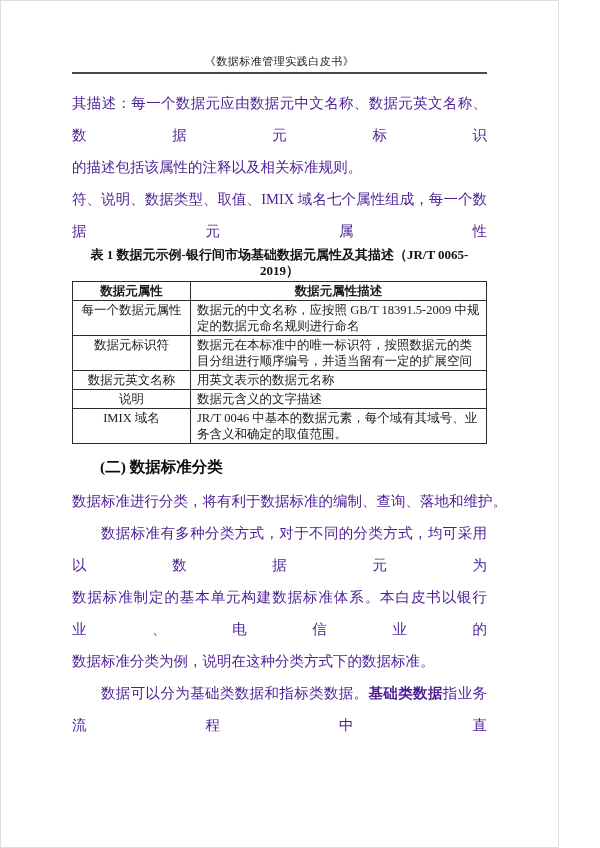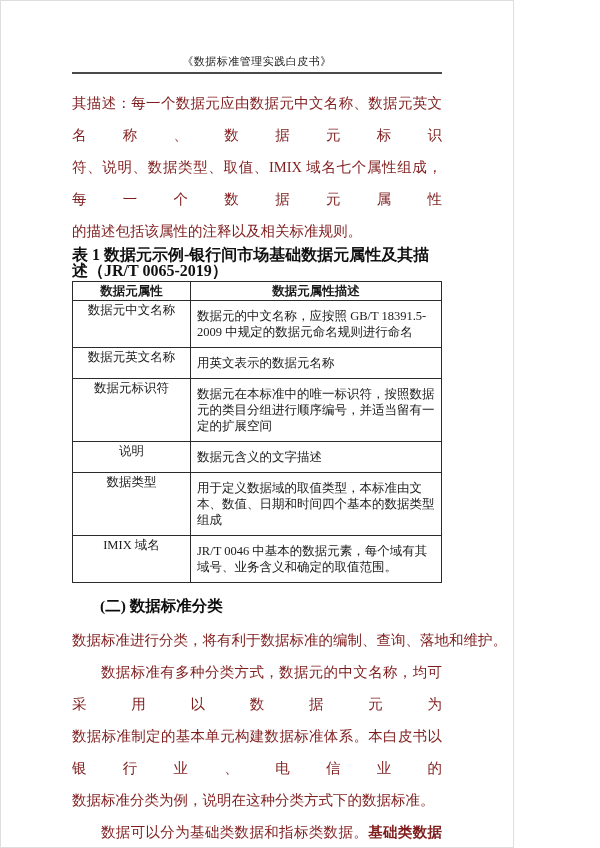--- a/index.html
+++ b/index.html
@@ -3,67 +3,68 @@
 <meta charset="utf-8">
 <style>
   * { margin: 0; padding: 0; box-sizing: border-box; }
   html, body { background: #ffffff; }
   body {
     width: 600px; height: 848px;
     font-family: "Liberation Serif", "DejaVu Serif", serif;
     color: #1a1a1a;
   }
   .page {
-    width: 514px; height: 848px;
+    width: 559px; height: 848px;
     background: #ffffff;
     border: 1px solid #dedede;
     padding: 0 71px;
     overflow: hidden;
   }
   
   .header {
     margin-top: 54px;
     text-align: center;
     padding-bottom: 4px;
     border-bottom: 2px solid #4a4a4a;
   }
   .header-title { font-size: 11px; line-height: 13px; color: #222; letter-spacing: 0.5px; }
 
   
-  .body-text { font-size: 14.5px; line-height: 32px; color: #7f1d1d; }
+  .body-text { font-size: 14.5px; line-height: 32px; color: #4c1d95; }
   .intro { margin-top: 13px; }
   .line { white-space: nowrap; overflow: visible; }
   .line.just { white-space: normal; text-align: justify; text-align-last: justify; }
   .line.ind { text-indent: 29px; }
   .b { font-weight: bold; font-family: "Liberation Sans", "DejaVu Sans", sans-serif; }
 
   
   .caption {
     margin-top: 0px;
+    text-align: center;
     font-weight: bold;
-    font-size: 16px;
+    font-size: 13px;
     line-height: 16px;
     color: #111;
   }
   table {
     width: 100%;
     border-collapse: collapse;
     margin-top: 2px;
     table-layout: fixed;
   }
   th, td {
     border: 1px solid #2b2b2b;
     font-size: 12.5px;
     line-height: 16px;
     vertical-align: top;
   }
   th { font-weight: bold; text-align: center; padding: 1px 2px; }
   col.c-attr { width: 118px; }
   td.attr { text-align: center; padding: 1px 2px; }
-  td.desc { text-align: left; padding: 7px 6px; }
+  td.desc { text-align: left; padding: 1px 6px; }
 
   
   .section-heading {
     margin-top: 13px;
     padding-left: 28px;
     font-size: 15.5px;
     line-height: 20px;
     font-weight: bold;
     color: #0d0d0d;
   }
@@ -73,71 +74,67 @@
 <body>
 
 <div class="page">
 
   <div class="header">
     <div class="header-title">《数据标准管理实践白皮书》</div>
   </div>
 
   <div class="body-text intro">
     <div class="line just"><span>其描述：每一个数据元应由数据元中文名称、数据元英文名称、数据元标识</span></div>
+    <div class="line"><span>的描述包括该属性的注释以及相关标准规则。</span></div>
     <div class="line just"><span>符、说明、数据类型、取值、IMIX 域名七个属性组成，每一个数据元属性</span></div>
-    <div class="line"><span>的描述包括该属性的注释以及相关标准规则。</span></div>
   </div>
 
   <div class="caption">表 1 数据元示例-银行间市场基础数据元属性及其描述（JR/T 0065-2019）</div>
 
   <table>
     <colgroup>
         <col class="c-attr">
         <col>
       </colgroup>
     <tbody>
       <tr>
         <th>数据元属性</th>
         <th>数据元属性描述</th>
       </tr>
       <tr>
-        <td class="attr">数据元中文名称</td>
+        <td class="attr">每一个数据元属性</td>
         <td class="desc">数据元的中文名称，应按照 GB/T 18391.5-2009 中规定的数据元命名规则进行命名</td>
+      </tr>
+      <tr>
+        <td class="attr">数据元标识符</td>
+        <td class="desc">数据元在本标准中的唯一标识符，按照数据元的类目分组进行顺序编号，并适当留有一定的扩展空间</td>
       </tr>
       <tr>
         <td class="attr">数据元英文名称</td>
         <td class="desc">用英文表示的数据元名称</td>
       </tr>
       <tr>
-        <td class="attr">数据元标识符</td>
-        <td class="desc">数据元在本标准中的唯一标识符，按照数据元的类目分组进行顺序编号，并适当留有一定的扩展空间</td>
-      </tr>
-      <tr>
         <td class="attr">说明</td>
         <td class="desc">数据元含义的文字描述</td>
-      </tr>
-      <tr>
-        <td class="attr">数据类型</td>
-        <td class="desc">用于定义数据域的取值类型，本标准由文本、数值、日期和时间四个基本的数据类型组成</td>
       </tr>
       <tr>
         <td class="attr">IMIX 域名</td>
         <td class="desc">JR/T 0046 中基本的数据元素，每个域有其域号、业务含义和确定的取值范围。</td>
       </tr>
     </tbody>
   </table>
 
   <div class="section-heading">(二) 数据标准分类</div>
 
   <div class="body-text section-body">
     <div>
       <div class="line"><span>数据标准进行分类，将有利于数据标准的编制、查询、落地和维护。</span></div>
     </div>
     <div>
-      <div class="line just ind"><span>数据标准有多种分类方式，数据元的中文名称，均可采用以数据元为</span></div>
+      <div class="line just ind"><span>数据标准有多种分类方式，对于不同的分类方式，均可采用以数据元为</span></div>
       <div class="line just"><span>数据标准制定的基本单元构建数据标准体系。本白皮书以银行业、电信业的</span></div>
       <div class="line"><span>数据标准分类为例，说明在这种分类方式下的数据标准。</span></div>
     </div>
     <div>
       <div class="line just ind"><span>数据可以分为基础类数据和指标类数据。</span><span class="b">基础类数据</span><span>指业务流程中直</span></div>
 
     </div>
   </div>
 
 </div>

